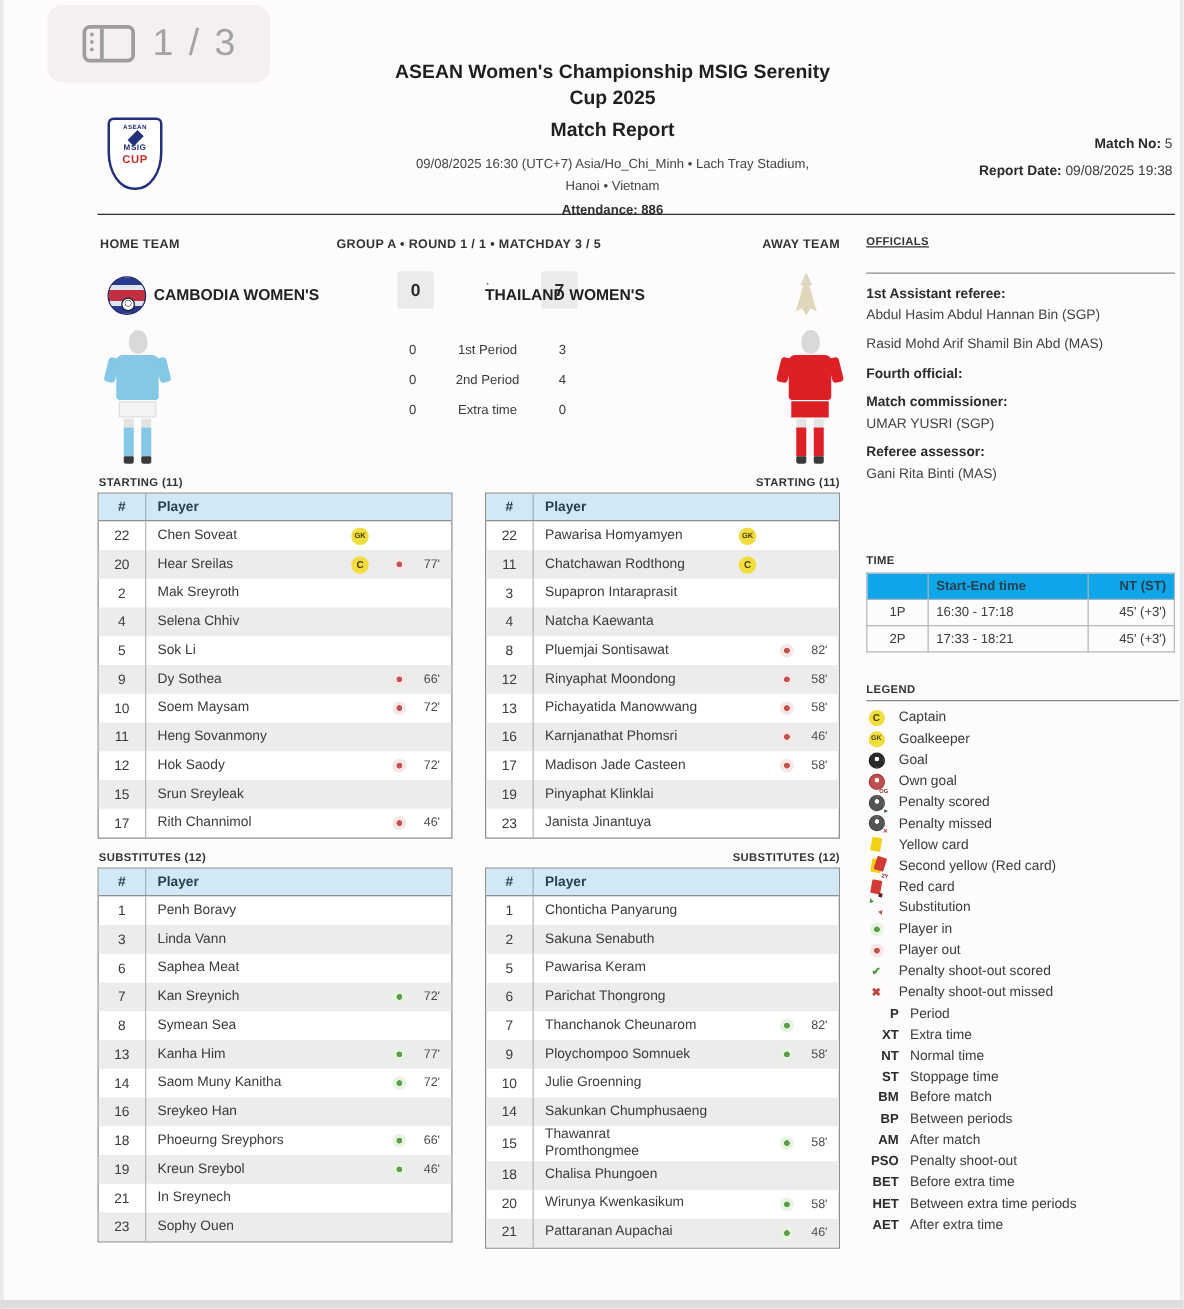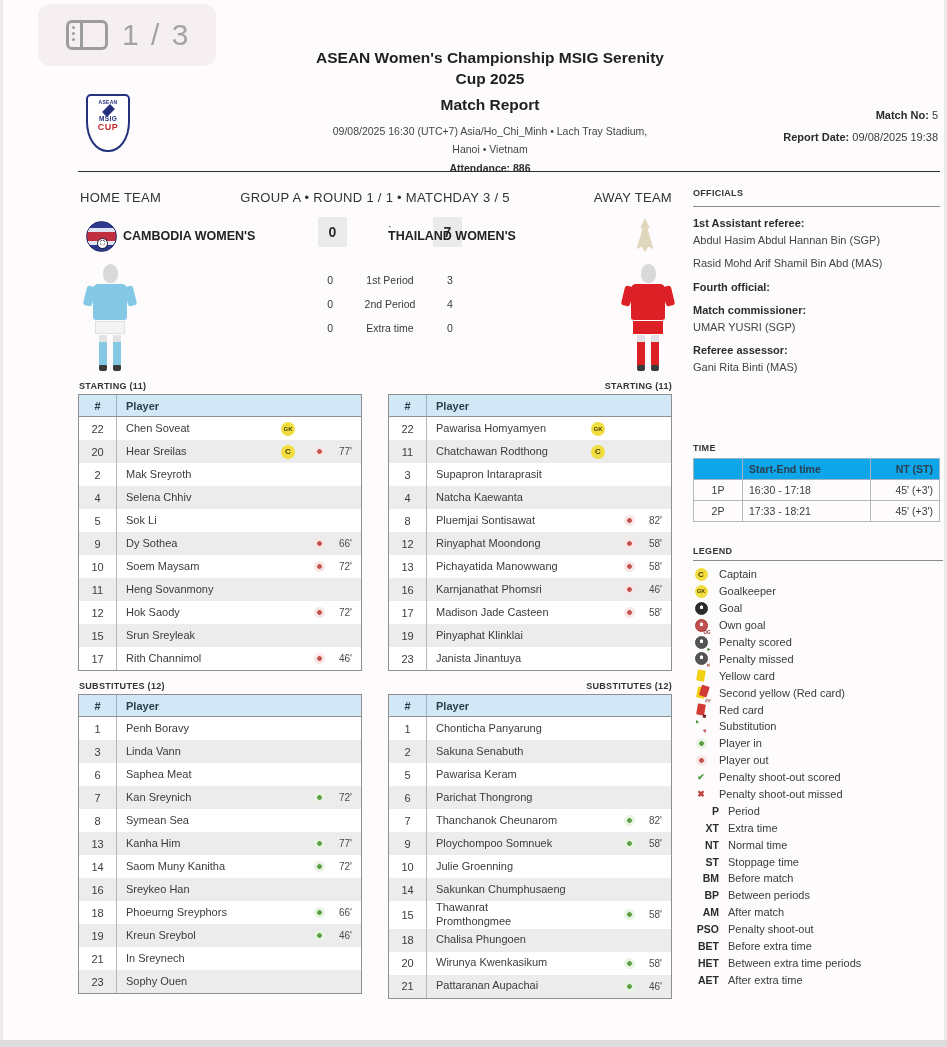--- a/index.html
+++ b/index.html
@@ -43,21 +43,21 @@
   .head-report{font-size:15.5px;font-weight:bold;margin-top:6px;}
   .head-date{font-size:10.5px;color:#454545;margin-top:9px;line-height:1.7;}
   .head-att{font-size:10.5px;font-weight:bold;color:#2e2e2e;margin-top:3px;}
 
   .match-meta{position:absolute;right:9px;top:104px;width:240px;text-align:right;font-size:11px;line-height:22px;color:#3b3b3b;}
   .match-meta b{color:#2a2a2a;}
 
   .top-rule{position:absolute;left:78px;top:171px;width:862px;height:0;border-top:1.6px solid #2f2f2f;}
 
   
-  .lbl{font-size:13px;font-weight:normal;color:#333;letter-spacing:.3px;}
+  .lbl{font-size:10px;font-weight:bold;color:#333;letter-spacing:.3px;}
   .home-team-lbl{position:absolute;left:80px;top:190px;}
   .round-info{position:absolute;left:78px;top:190px;width:594px;text-align:center;}
   .away-team-lbl{position:absolute;left:388px;top:190px;width:284px;text-align:right;}
 
   .crest-cam{position:absolute;left:86px;top:221px;width:31px;height:31px;border-radius:50%;
     border:1px solid #202a66;box-sizing:border-box;
     background:linear-gradient(180deg,#2b3a8f 0 22%,#dfe3f2 22% 34%,#c03040 34% 66%,#dfe3f2 66% 78%,#2b3a8f 78% 100%);}
   .crest-cam::after{content:"";position:absolute;left:10px;bottom:2px;width:9px;height:9px;border-radius:50%;
     background:radial-gradient(circle at 50% 40%, #fff 0 2px, #334 2.4px, #fff 3px);border:1px solid #223;}
   .team-name-home{position:absolute;left:123px;top:229px;font-size:12.5px;font-weight:bold;color:#222;}
@@ -114,21 +114,21 @@
   .pb.GK{font-size:6px;} .pb.C{font-size:8px;}
   .pevent{width:56px;display:flex;align-items:center;justify-content:flex-end;gap:7px;padding-right:9px;box-sizing:border-box;}
   .dot{width:11px;height:11px;border-radius:50%;flex:0 0 auto;}
   .dot.out{background:radial-gradient(circle,#c4524f 0 2.1px,#f6e6e5 2.5px);}
   .dot.in{background:radial-gradient(circle,#5aa045 0 2.1px,#e9f3e3 2.5px);}
   .pmin{font-size:10px;color:#4a4a4a;min-width:20px;text-align:right;}
 
   
   .rcol-lbl{font-size:9px;font-weight:bold;color:#333;letter-spacing:.3px;}
   .officials{position:absolute;left:693px;top:188px;width:247px;}
-  .officials .hd{border-bottom:1px solid #8a8a8a;padding-bottom:8px;margin-bottom:8px;}
+  .officials .hd{border-bottom:1px solid #8a8a8a;padding-bottom:20px;margin-bottom:8px;text-decoration:underline;}
   .off-group{margin-bottom:7px;font-size:11px;line-height:16.5px;}
   .off-role{font-weight:bold;color:#2c2c2c;}
   .off-name{color:#444;}
 
   .timebox{position:absolute;left:693px;top:443px;width:247px;}
   .timebox .hd{margin-bottom:5px;}
   .ttable{width:100%;border-collapse:collapse;border:1px solid #8f8f8f;font-size:10.5px;}
   .ttable th,.ttable td{border:1px solid #9fb4c2;padding:3px 6px;height:14px;}
   .ttable th{background:#0ea5e9;color:#29414f;font-weight:bold;}
   .ttable .c1{width:36px;text-align:center;}

